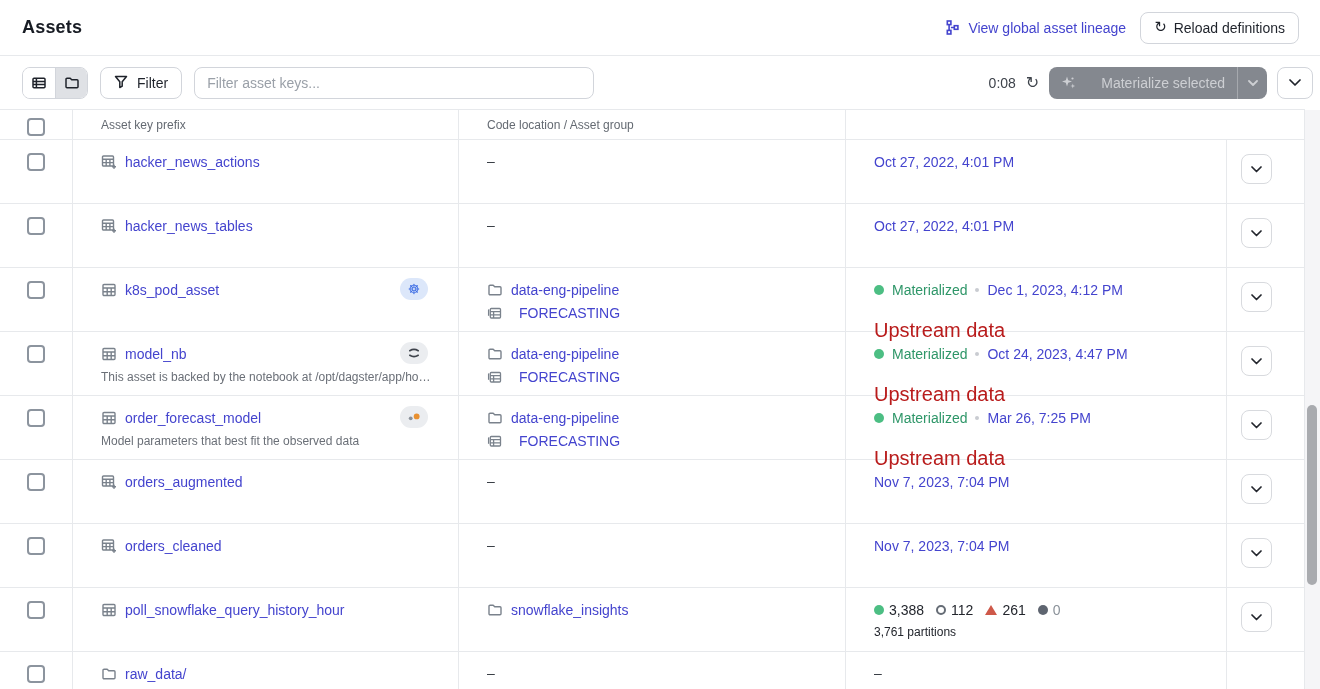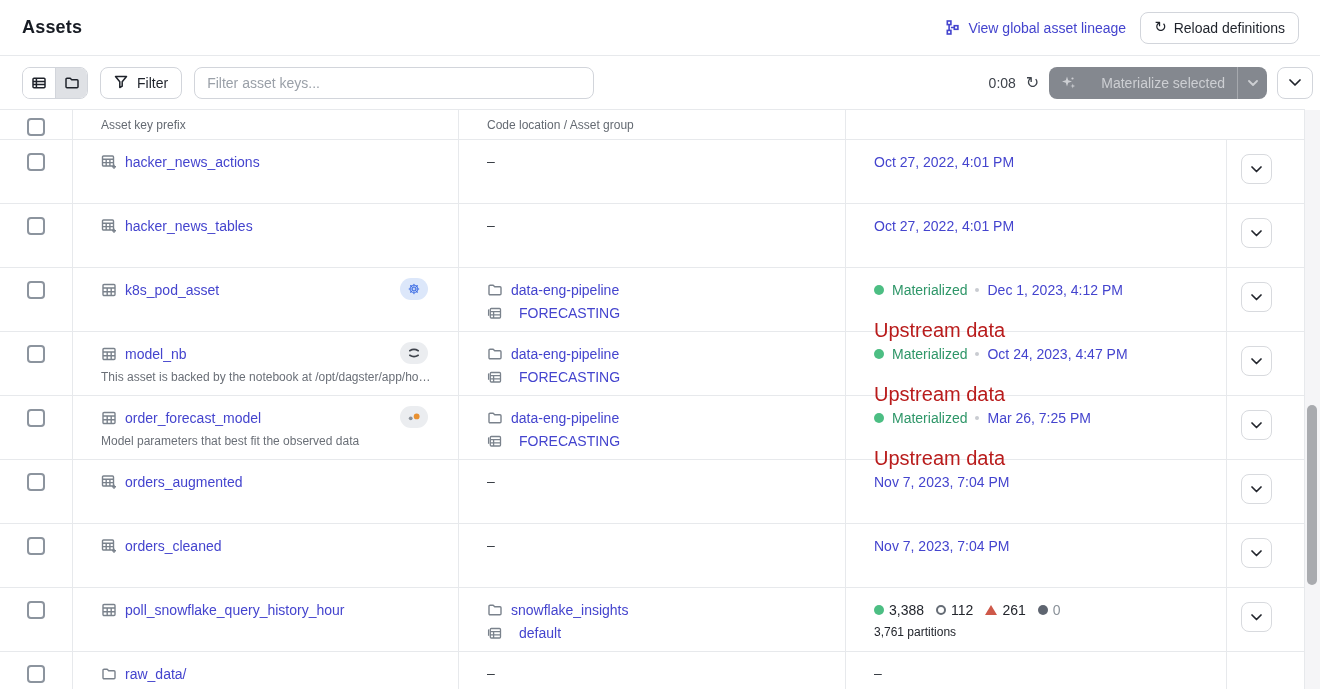--- a/index.html
+++ b/index.html
@@ -569,32 +569,20 @@
     </div>
     <div class="cell pad c-loc">
           <div class="line1">
             <span class="icon16">
               <svg width="16" height="16" viewBox="0 0 16 16">
                 <path d="M2 4.2a1 1 0 0 1 1-1h3.2l1.5 1.6H13a1 1 0 0 1 1 1v6a1 1 0 0 1-1 1H3a1 1 0 0 1-1-1z" fill="none" stroke="#7A828C" stroke-width="1.4" stroke-linejoin="round"></path>
               </svg>
             </span>
             <a class="link loc-link">snowflake_insights</a>
           </div>
-          <div class="line2">
-            <span class="icon16">
-              <svg width="16" height="16" viewBox="0 0 16 16">
-                <g fill="none" stroke="#7A828C" stroke-width="1.3">
-                  <rect x="3.3" y="3.5" width="10.2" height="9.5" rx="1"></rect>
-                  <path d="M3.3 6.6h10.2 M3.3 9.8h10.2 M6.6 6.6v6.4"></path>
-                  <path d="M1.6 10.8V4.4"></path>
-                </g>
-              </svg>
-            </span>
-            <a class="link group-link">default</a>
-          </div>
         </div>
     <div class="cell pad c-status">
           <div class="status-line counts">
             <span class="grp">
               <span class="dot green"></span>
               <span class="count-val">3,388</span>
             </span>
             <span class="grp">
               <span class="dot hollow"></span>
               <span class="count-val">112</span>

